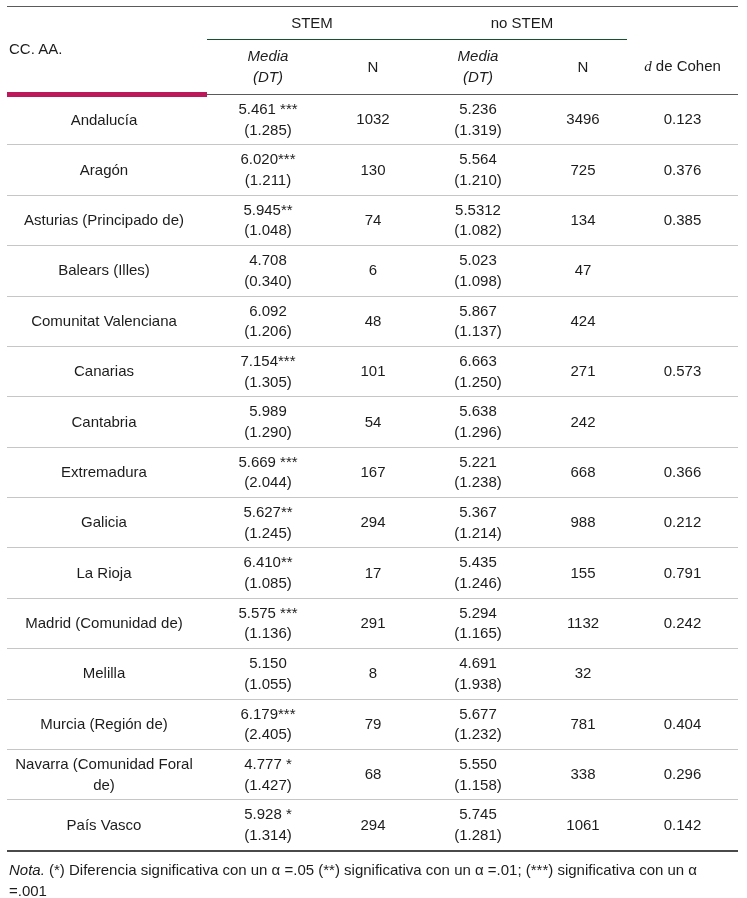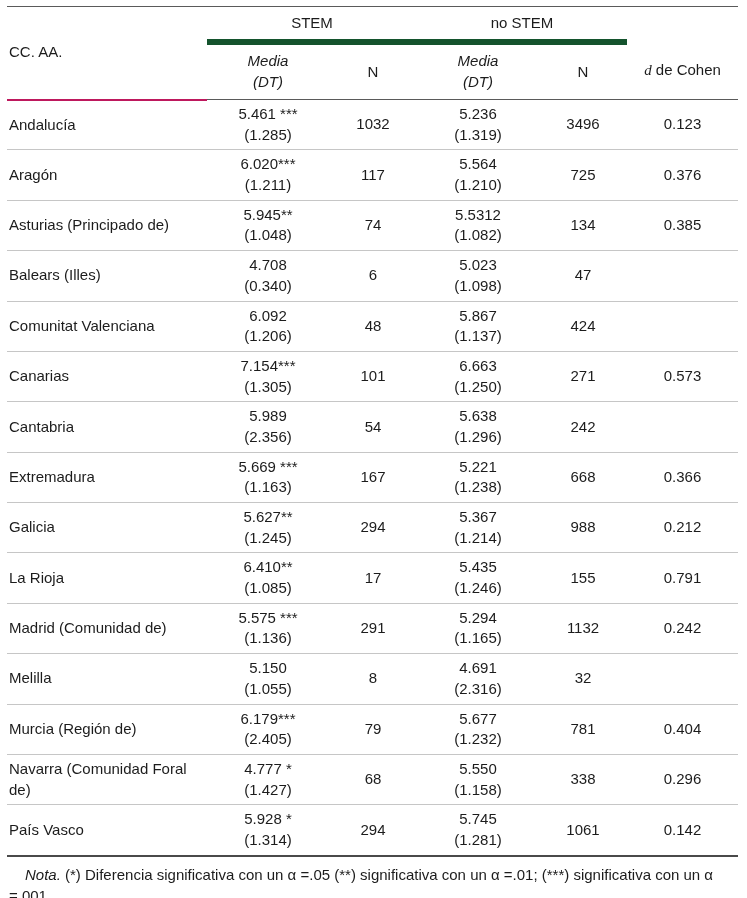--- a/index.html
+++ b/index.html
@@ -34,62 +34,62 @@
     padding: 4px 4px;
     line-height: 1.38;
     vertical-align: middle;
   }
 
   
   thead th.corner {
     text-align: left;
     vertical-align: middle;
     padding-left: 2px;
-    border-bottom: 2px solid #be185d;
+    border-bottom: 5px solid #be185d;
   }
   thead th.group {
     text-align: center;
     height: 24px;
-    border-bottom: 6px solid #14532d;
+    border-bottom: 1px solid #14532d;
   }
   thead th.spacer {
     border-bottom: none;
   }
   thead tr.sub th {
     text-align: center;
     border-bottom: 1px solid #5a5a5a;
     height: 46px;
   }
   thead th .line { display: block; font-style: italic; }
 
   
   tbody td {
     border-bottom: 1px solid #c6c6c6;
     text-align: center;
   }
   tbody tr:last-child td {
     border-bottom: none;
   }
   tbody td.region {
-    text-align: left;
+    text-align: center;
     padding-left: 2px;
     padding-right: 8px;
   }
   tbody td .line { display: block; }
   tbody tr { height: 48px; }
 
   
   .note {
     margin: 7px 2px 0 2px;
     width: 726px;
     line-height: 1.45;
     font-size: 15px;
     color: #1c1c1c;
   }
-  .note .prefix { font-style: italic; margin-left: 16px; }
+  .note .prefix { font-style: italic; }
   .dlabel { font-style: italic; font-family: "Liberation Serif", serif; }
 </style>
 </head>
 <body>
 
 <div class="page">
 
   <table class="stats">
     <colgroup>
       <col class="c-region">
@@ -135,21 +135,21 @@
     <td>3496</td>
     <td>0.123</td>
   </tr>
 
   <tr>
     <td class="region">Aragón</td>
     <td>
       <span class="line">6.020***</span>
       <span class="line">(1.211)</span>
     </td>
-    <td>117</td>
+    <td>130</td>
     <td>
       <span class="line">5.564</span>
       <span class="line">(1.210)</span>
     </td>
     <td>725</td>
     <td>0.376</td>
   </tr>
 
   <tr>
     <td class="region">Asturias (Principado de)</td>
@@ -208,36 +208,36 @@
       <span class="line">(1.250)</span>
     </td>
     <td>271</td>
     <td>0.573</td>
   </tr>
 
   <tr>
     <td class="region">Cantabria</td>
     <td>
       <span class="line">5.989</span>
-      <span class="line">(2.356)</span>
+      <span class="line">(1.290)</span>
     </td>
     <td>54</td>
     <td>
       <span class="line">5.638</span>
       <span class="line">(1.296)</span>
     </td>
     <td>242</td>
     <td></td>
   </tr>
 
   <tr>
     <td class="region">Extremadura</td>
     <td>
       <span class="line">5.669 ***</span>
-      <span class="line">(1.163)</span>
+      <span class="line">(2.044)</span>
     </td>
     <td>167</td>
     <td>
       <span class="line">5.221</span>
       <span class="line">(1.238)</span>
     </td>
     <td>668</td>
     <td>0.366</td>
   </tr>
 
@@ -288,21 +288,21 @@
 
   <tr>
     <td class="region">Melilla</td>
     <td>
       <span class="line">5.150</span>
       <span class="line">(1.055)</span>
     </td>
     <td>8</td>
     <td>
       <span class="line">4.691</span>
-      <span class="line">(2.316)</span>
+      <span class="line">(1.938)</span>
     </td>
     <td>32</td>
     <td></td>
   </tr>
 
   <tr>
     <td class="region">Murcia (Región de)</td>
     <td>
       <span class="line">6.179***</span>
       <span class="line">(2.405)</span>

